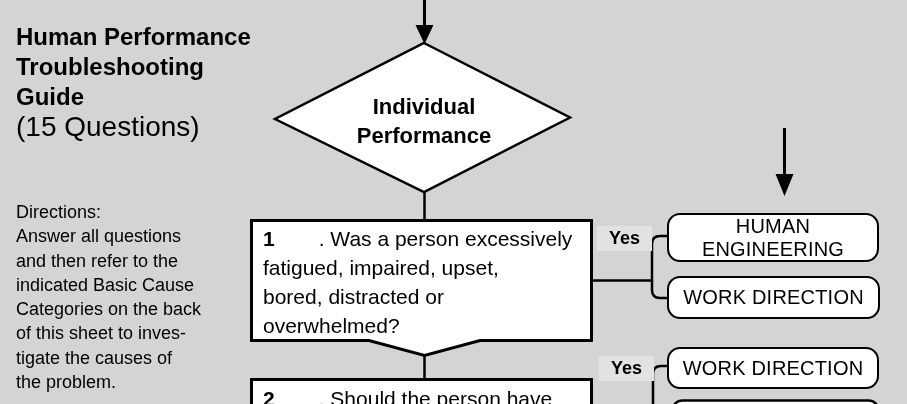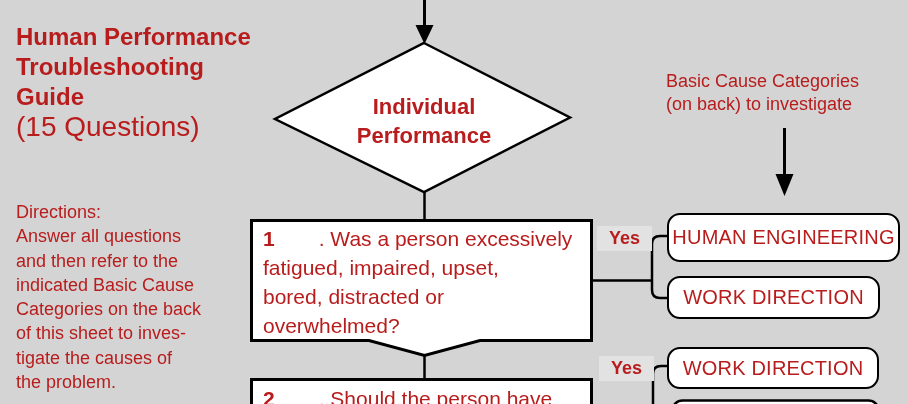--- a/index.html
+++ b/index.html
@@ -4,21 +4,21 @@
 <style>
   * { margin: 0; padding: 0; box-sizing: border-box; }
   html, body { background: #bfbfbf; }
   #stage {
     position: relative;
     width: 907px;
     height: 404px;
     background: #d4d4d4;
     overflow: hidden;
     font-family: "Liberation Sans", "DejaVu Sans", sans-serif;
-    color: #b91c1c;
+    color: #000000;
   }
   #shapes {
     position: absolute;
     left: 0; top: 0;
     width: 907px; height: 404px;
   }
   .abs { position: absolute; }
   .preline { white-space: pre-line; margin-left: 44px; }
 
   .title-main {
@@ -78,21 +78,21 @@
     background: #ffffff;
     border: 2.5px solid #000;
     border-radius: 13px;
     display: flex;
     align-items: center;
     justify-content: center;
     font-size: 20px;
     letter-spacing: 0.2px;
     text-align: center;
   }
-  .cat-he  { left: 667px; top: 213px; width: 233px; height: 49px; }
+  .cat-he  { left: 667px; top: 213px; width: 212px; height: 49px; }
   .cat-wd1 { left: 667px; top: 276px; width: 213px; height: 43px; }
   .cat-wd2 { left: 667px; top: 347px; width: 212px; height: 42px; }
 </style>
 </head>
 <body>
 
 <div id="stage">
 
   <svg id="shapes" viewBox="0 0 907 404">
 
@@ -133,22 +133,20 @@
 indicated Basic Cause
 Categories on the back
 of this sheet to inves-
 tigate the causes of
 the problem.</div>
 
   <div class="abs decision-label">Individual
 Performance</div>
 
 
-  <div class="abs bc-note">Basic Cause Categories
-(on back) to investigate</div>
 
   <div class="abs q-text q1">
     <span class="qnum">1</span><span class="preline">. Was a person excessively
 fatigued, impaired, upset,
 bored, distracted or
 overwhelmed?</span>
   </div>
 
   <div class="abs q-text q2">
     <span class="qnum">2</span><span class="preline">. Should the person have</span>

